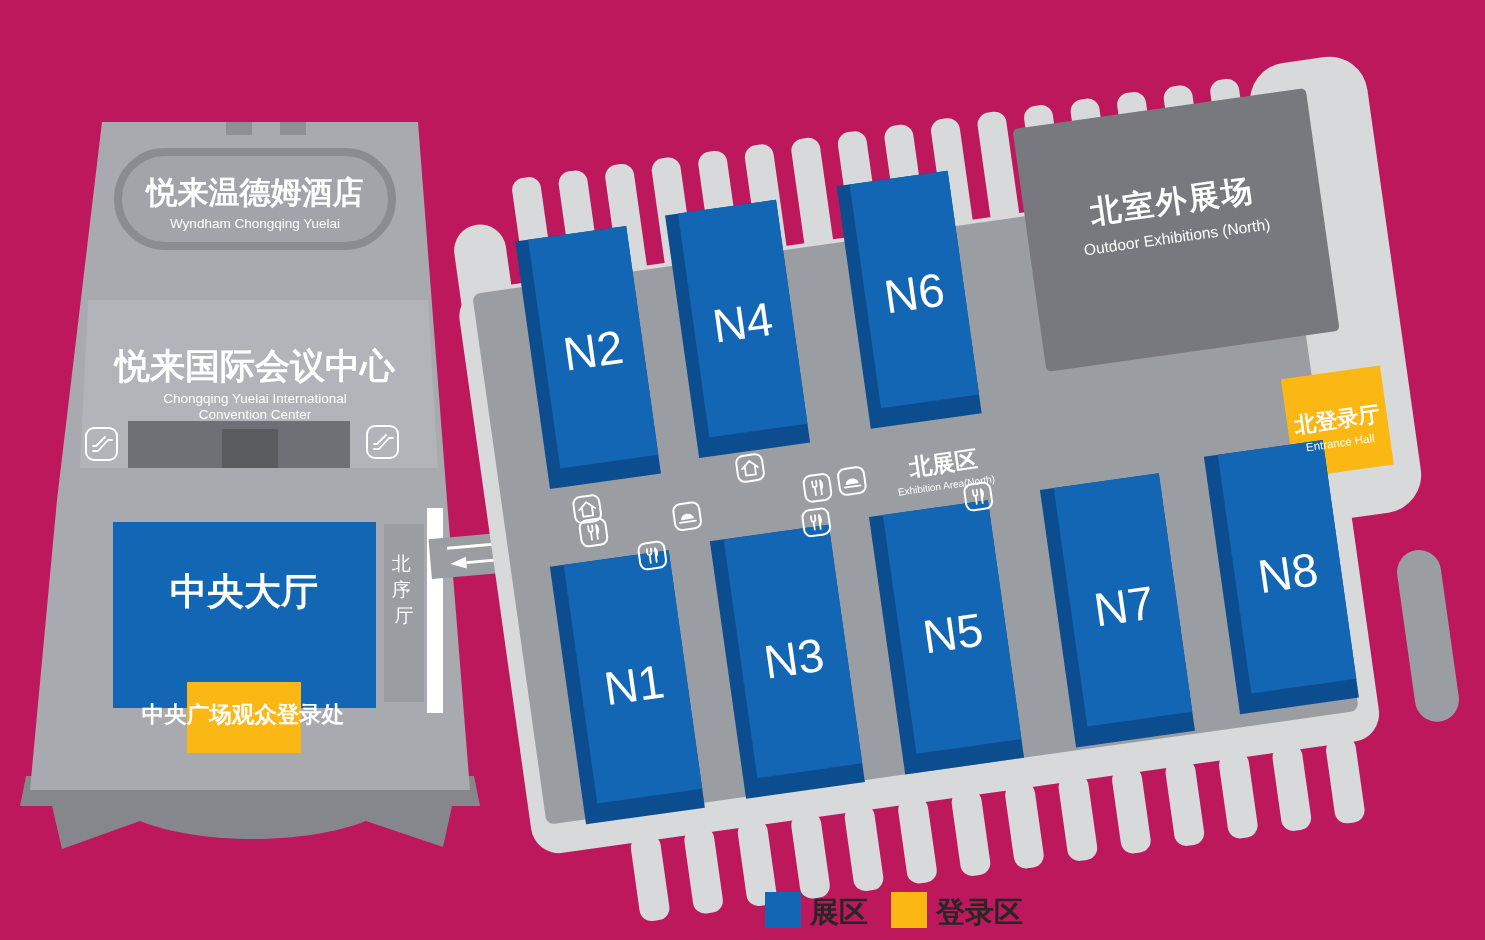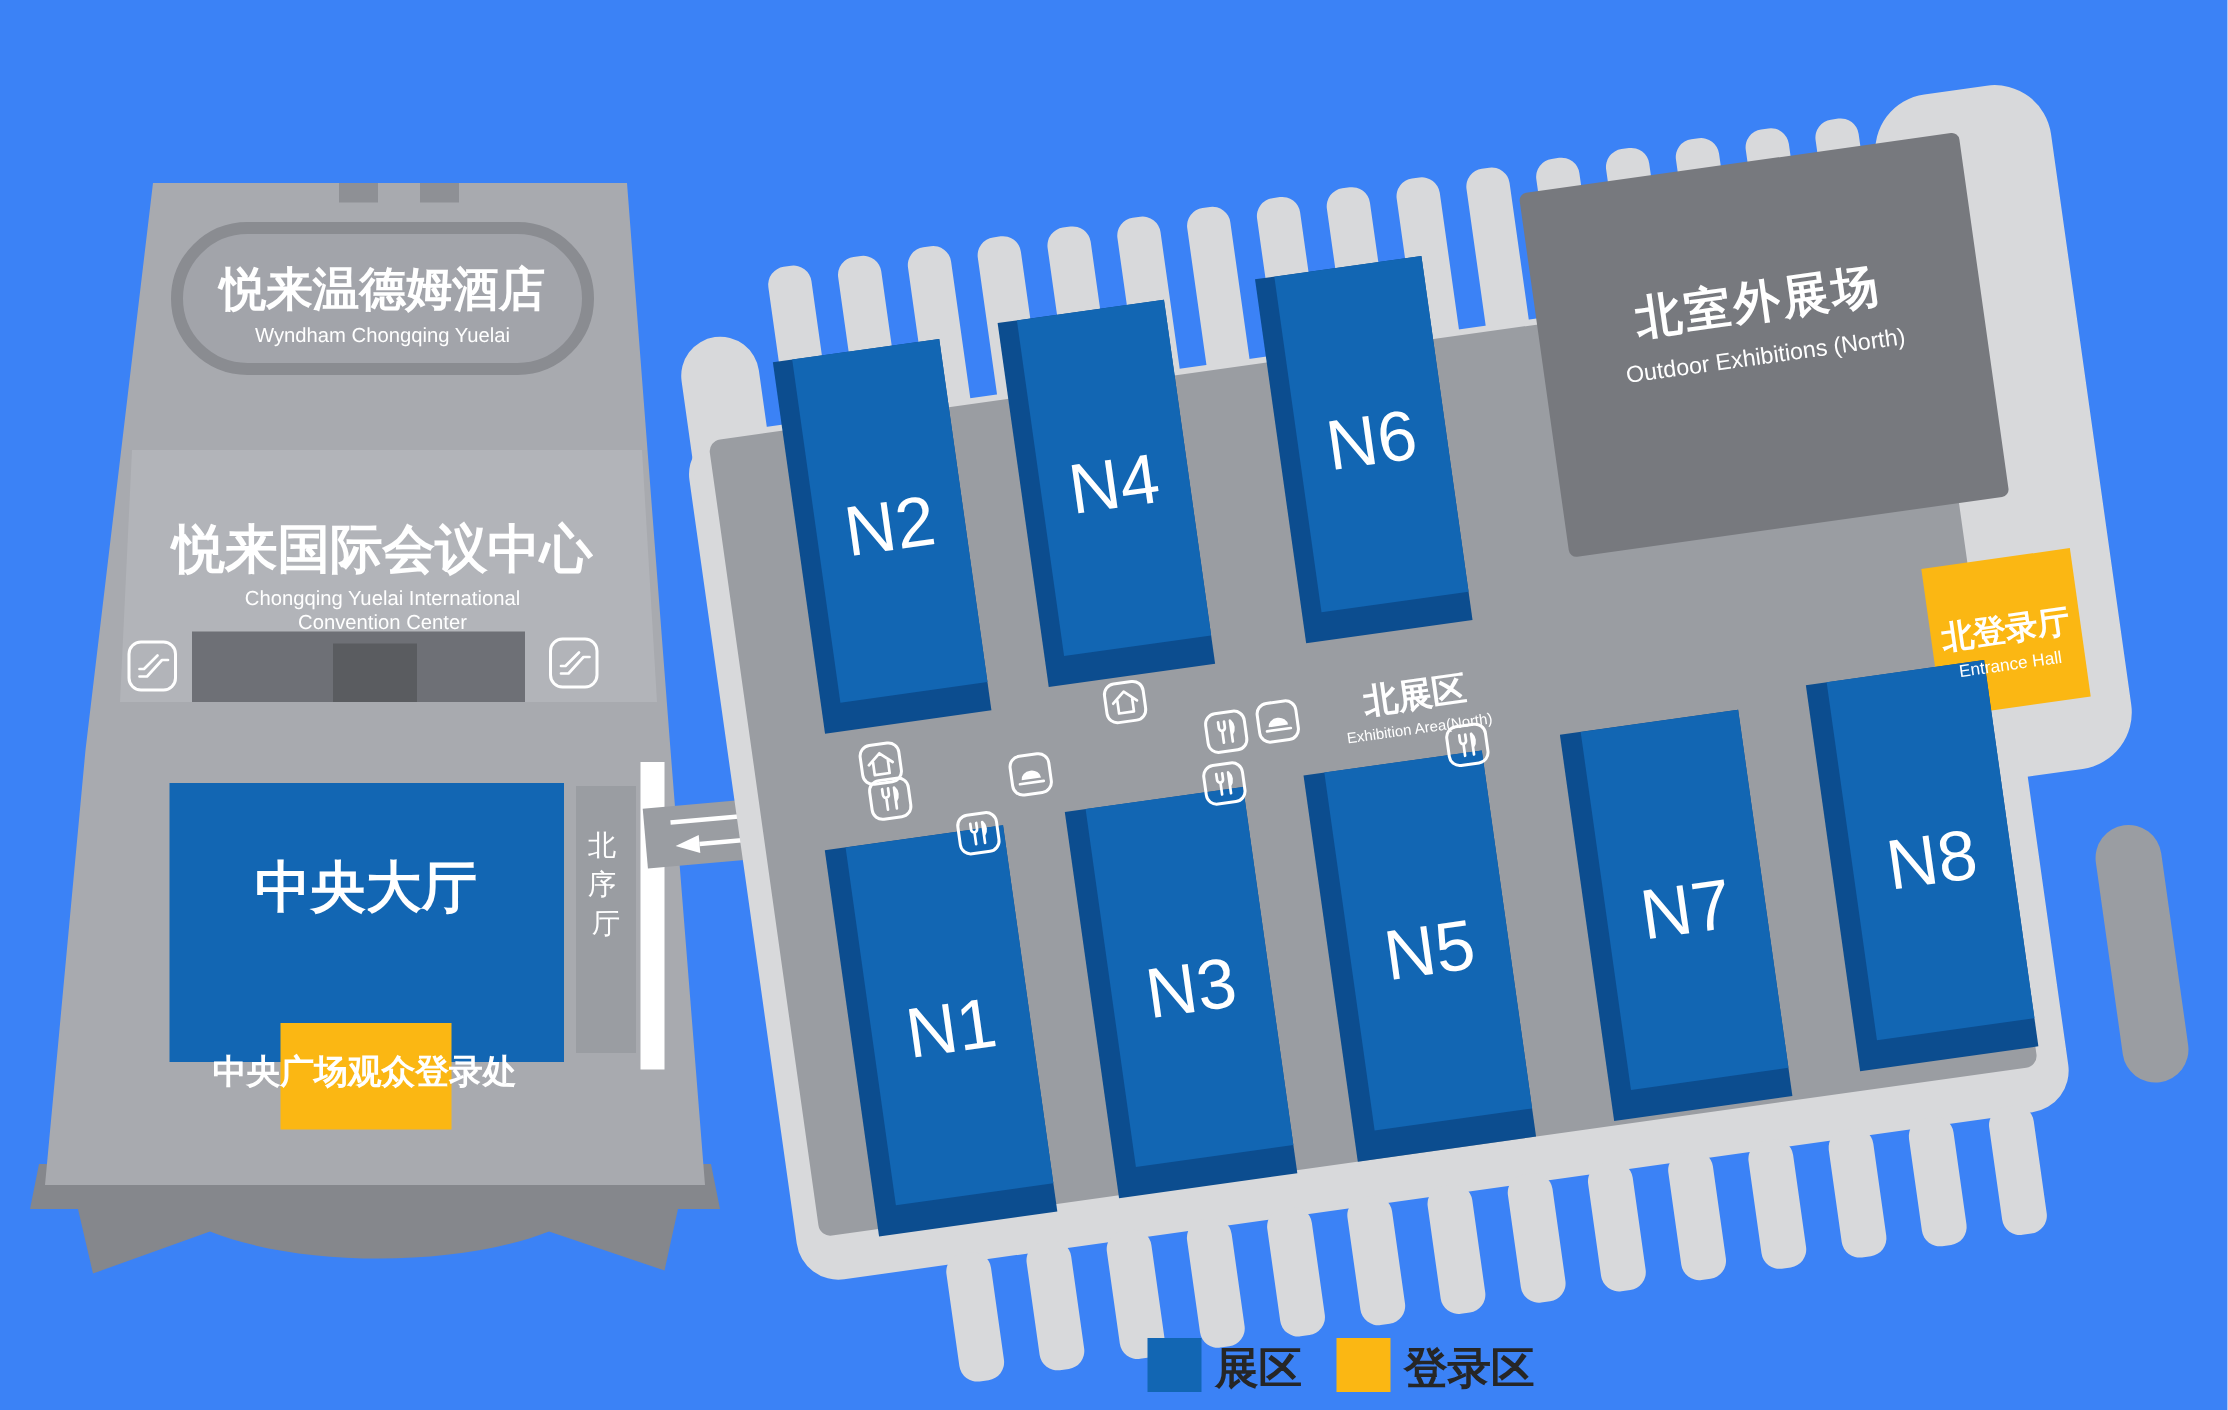--- a/index.html
+++ b/index.html
@@ -1,16 +1,16 @@
 <!DOCTYPE html>
 <html><head>
 <meta charset="utf-8">
 <style>
   html,body{margin:0;padding:0;background:#fff;}
-  .stage{position:relative;width:1485px;height:940px;background:#3b82f6;overflow:hidden;
+  .stage{position:relative;width:1485px;height:940px;background:#be185d;overflow:hidden;
          font-family:"Liberation Sans","DejaVu Sans",sans-serif;}
   svg text{font-family:"Liberation Sans","DejaVu Sans",sans-serif;}
   .t-white{fill:#ffffff;}
   .t-bold{font-weight:700;}
   .hall-label{font-size:47px;fill:#ffffff;font-weight:400;}
   .tooth{fill:#D8D9DB;}
   .icon-box{fill:none;stroke:#ffffff;stroke-width:2;}
   .icon-glyph{fill:none;stroke:#ffffff;stroke-width:1.8;stroke-linecap:round;stroke-linejoin:round;}
   .legend-label{font-size:29px;font-weight:700;fill:#262626;}
 </style>

